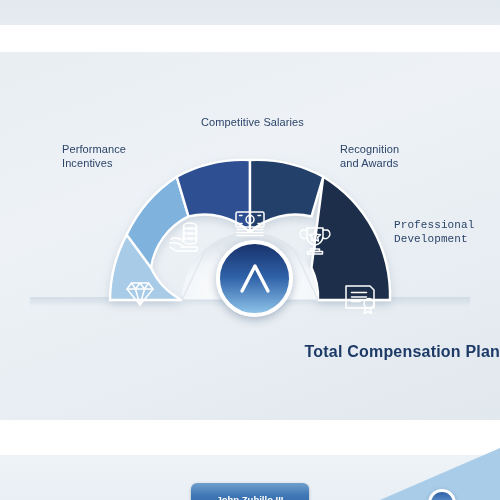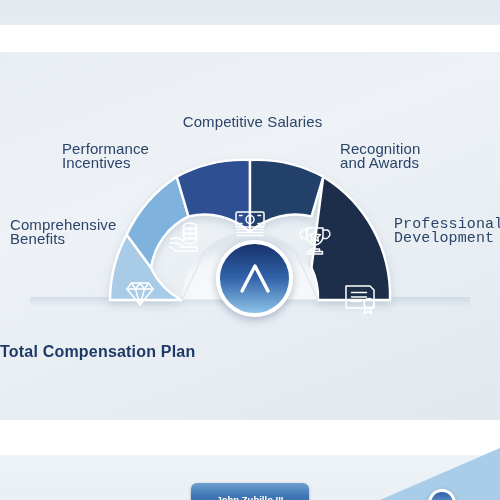--- a/index.html
+++ b/index.html
@@ -34,29 +34,29 @@
 
   
   #logo{position:absolute;left:216px;top:240px;width:69px;height:69px;border-radius:50%;
     background:linear-gradient(180deg,#18326b 0%,#2f61a8 48%,#8cc2e8 100%);
     border:4px solid #ffffff;
     box-shadow:0 3px 9px rgba(40,70,110,.33);
     display:flex;align-items:center;justify-content:center;}
   #logo svg{display:block;}
 
   
-  .seg-label{position:absolute;color:#2b4469;font-size:15px;line-height:14px;
+  .seg-label{position:absolute;color:#2b4469;font-size:11px;line-height:14px;
     letter-spacing:.1px;white-space:pre-line;}
   #lbl-0{left:10px;top:218px;width:105px;text-align:left;}
   #lbl-1{left:62px;top:142px;width:110px;}
   #lbl-2{left:175px;top:115px;width:155px;text-align:center;}
   #lbl-3{left:340px;top:142px;width:105px;text-align:left;}
   #lbl-4{left:394px;top:218px;width:104px;text-align:left;font-family:Liberation Mono, monospace;}
 
-  #chart-title{position:absolute;left:0;top:343px;width:500px;text-align:left;
+  #chart-title{position:absolute;left:0;top:343px;width:500px;text-align:right;
     color:#1d3a67;font-size:16px;font-weight:bold;letter-spacing:.2px;}
 
   
   #name-button{position:absolute;left:191px;top:483px;width:118px;height:28px;
     border-radius:6px;border:none;
     background:linear-gradient(180deg,#6fa0cd 0%,#3f76b4 45%,#2e63a5 100%);
     box-shadow:0 1px 3px rgba(30,60,100,.35);
     color:#ffffff;font-size:9.5px;font-weight:bold;font-family:"Liberation Sans",sans-serif;
     text-align:center;padding-top:5px;box-sizing:border-box;cursor:pointer;}
 
@@ -164,22 +164,20 @@
       </g>
     </svg>
   </div>
 
   <div id="logo">
     <svg width="42" height="42" viewBox="0 0 42 42">
       <path d="M 8,33 L 21,8 L 34,33" fill="none" stroke="#ffffff" stroke-width="3.4" stroke-linecap="round" stroke-linejoin="round"></path>
     </svg>
   </div>
 
-  <div class="seg-label" id="lbl-0">Comprehensive
-Benefits</div>
   <div class="seg-label" id="lbl-1">Performance
 Incentives</div>
   <div class="seg-label" id="lbl-2">Competitive Salaries</div>
   <div class="seg-label" id="lbl-3">Recognition
 and Awards</div>
   <div class="seg-label" id="lbl-4">Professional
 Development</div>
 
   <div id="chart-title">Total Compensation Plan</div>
 

